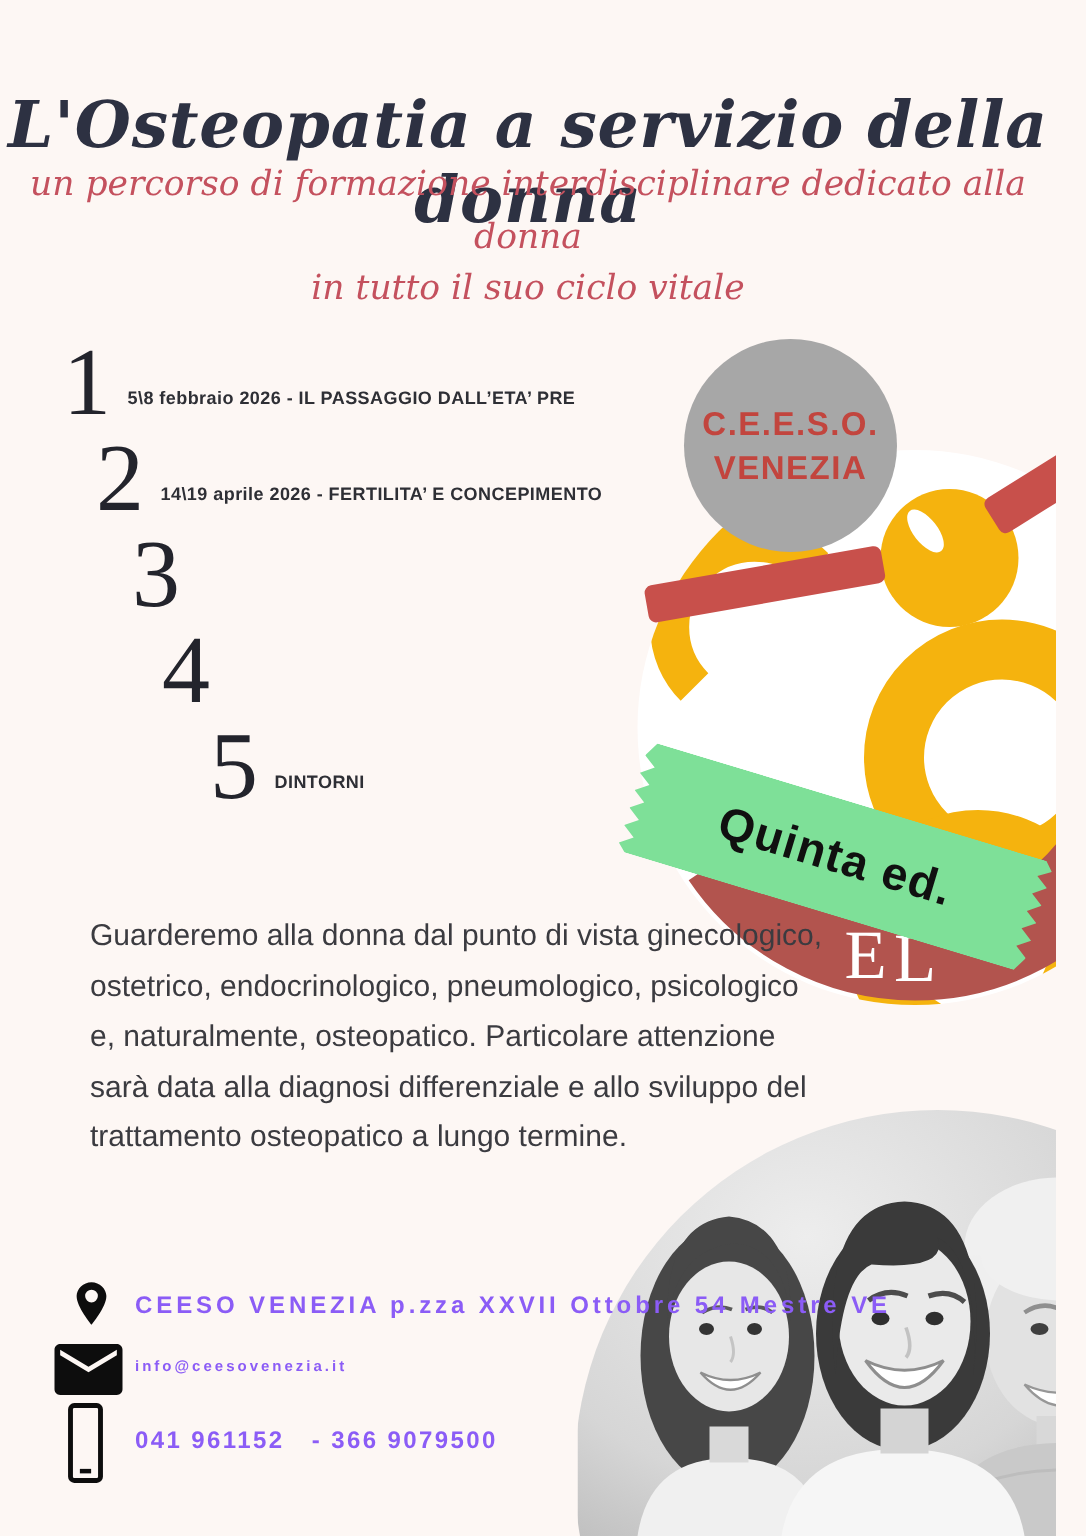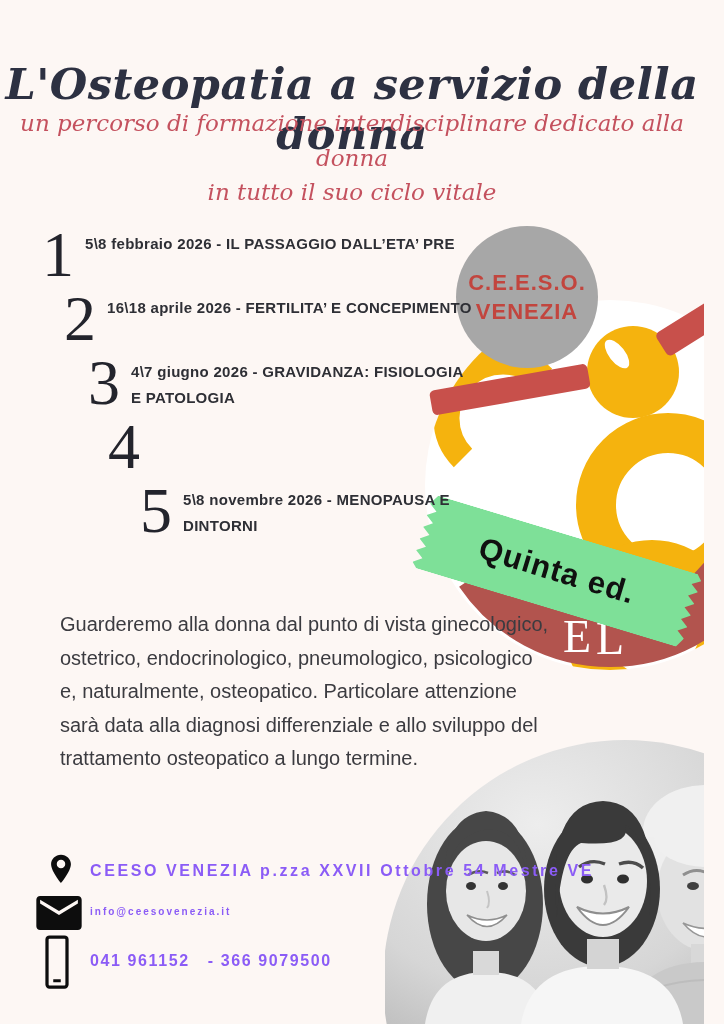--- a/index.html
+++ b/index.html
@@ -12,22 +12,22 @@
          font-family:"DejaVu Serif",serif;font-style:italic;font-weight:600;
          font-size:43px;letter-spacing:.5px;color:#2d3142;}
   .subtitle{position:absolute;top:106px;left:0;width:100%;text-align:center;z-index:4;
             font-family:"DejaVu Serif",serif;font-style:italic;
             font-size:23px;line-height:1.5;color:#c4515e;}
 
   
   .module{position:absolute;display:flex;align-items:flex-start;gap:11px;z-index:4;}
   .module .num{font-family:"Liberation Serif",serif;font-size:64px;line-height:.84;
                color:#23242c;}
-  .module .txt{font-weight:700;font-size:15px;line-height:1.75;letter-spacing:.3px;
-               color:#2e2f35;padding-top:3px;}
+  .module .txt{font-weight:700;font-size:12px;line-height:1.75;letter-spacing:.3px;
+               color:#2e2f35;padding-top:3px;margin-top:24px;}
   .m1{left:42px;top:228px}.m2{left:64px;top:292px}.m3{left:88px;top:356px}
   .m4{left:108px;top:420px}.m5{left:140px;top:484px}
 
   
   .logo-svg{position:absolute;left:380px;top:280px;z-index:1;}
   .badge{position:absolute;left:456px;top:226px;width:142px;height:142px;border-radius:50%;
          background:#a7a7a7;display:flex;flex-direction:column;align-items:center;
          justify-content:center;gap:3px;z-index:2;}
   .badge span{font-weight:800;font-size:22px;letter-spacing:1px;color:#c2453e;text-align:center;}
   .tape{position:absolute;left:433px;top:494px;width:282px;height:76px;background:#7ee098;
@@ -102,38 +102,33 @@
 
   <div class="module m1">
     <div class="num">1</div>
     <div class="txt">
       <div>5\8 febbraio 2026 - IL PASSAGGIO DALL’ETA’ PRE</div>
     </div>
   </div>
   <div class="module m2">
     <div class="num">2</div>
     <div class="txt">
-      <div>16\18 aprile 2026 - FERTILITA’ E CONCEPIMENTO</div>
+      <div>14\19 aprile 2026 - FERTILITA’ E CONCEPIMENTO</div>
       <div></div>
     </div>
   </div>
   <div class="module m3">
     <div class="num">3</div>
-    <div class="txt">
-      <div>4\7 giugno 2026 - GRAVIDANZA: FISIOLOGIA</div>
-      <div>E PATOLOGIA</div>
-    </div>
   </div>
   <div class="module m4">
     <div class="num">4</div>
   </div>
   <div class="module m5">
     <div class="num">5</div>
     <div class="txt">
-      <div>5\8 novembre 2026 - MENOPAUSA E</div>
       <div>DINTORNI</div>
     </div>
   </div>
 
   <p class="description">Guarderemo alla donna dal punto di vista ginecologico, ostetrico, endocrinologico, pneumologico, psicologico e, naturalmente, osteopatico. Particolare attenzione sarà data alla diagnosi differenziale e allo sviluppo del trattamento osteopatico a lungo termine.</p>
 
   <svg class="photo-svg" width="339" height="285" viewBox="0 0 339 285">
     <defs>
       <clipPath id="photoClip">
           <circle cx="240" cy="243" r="242"></circle>

